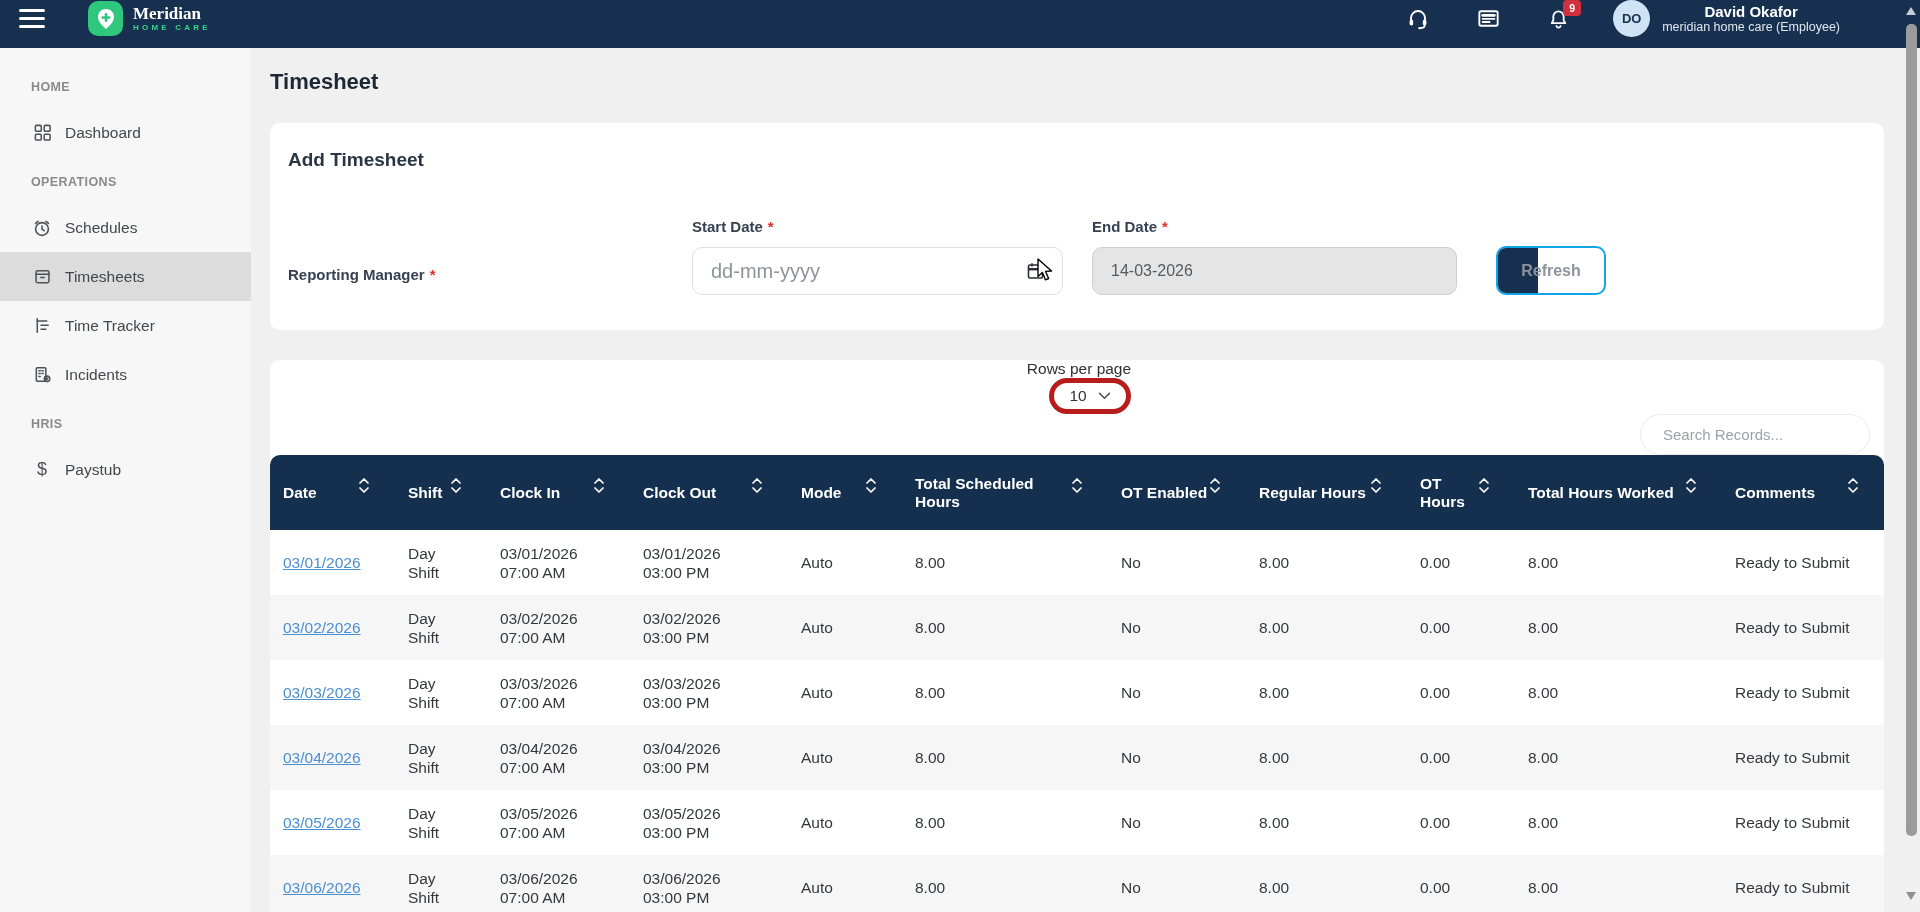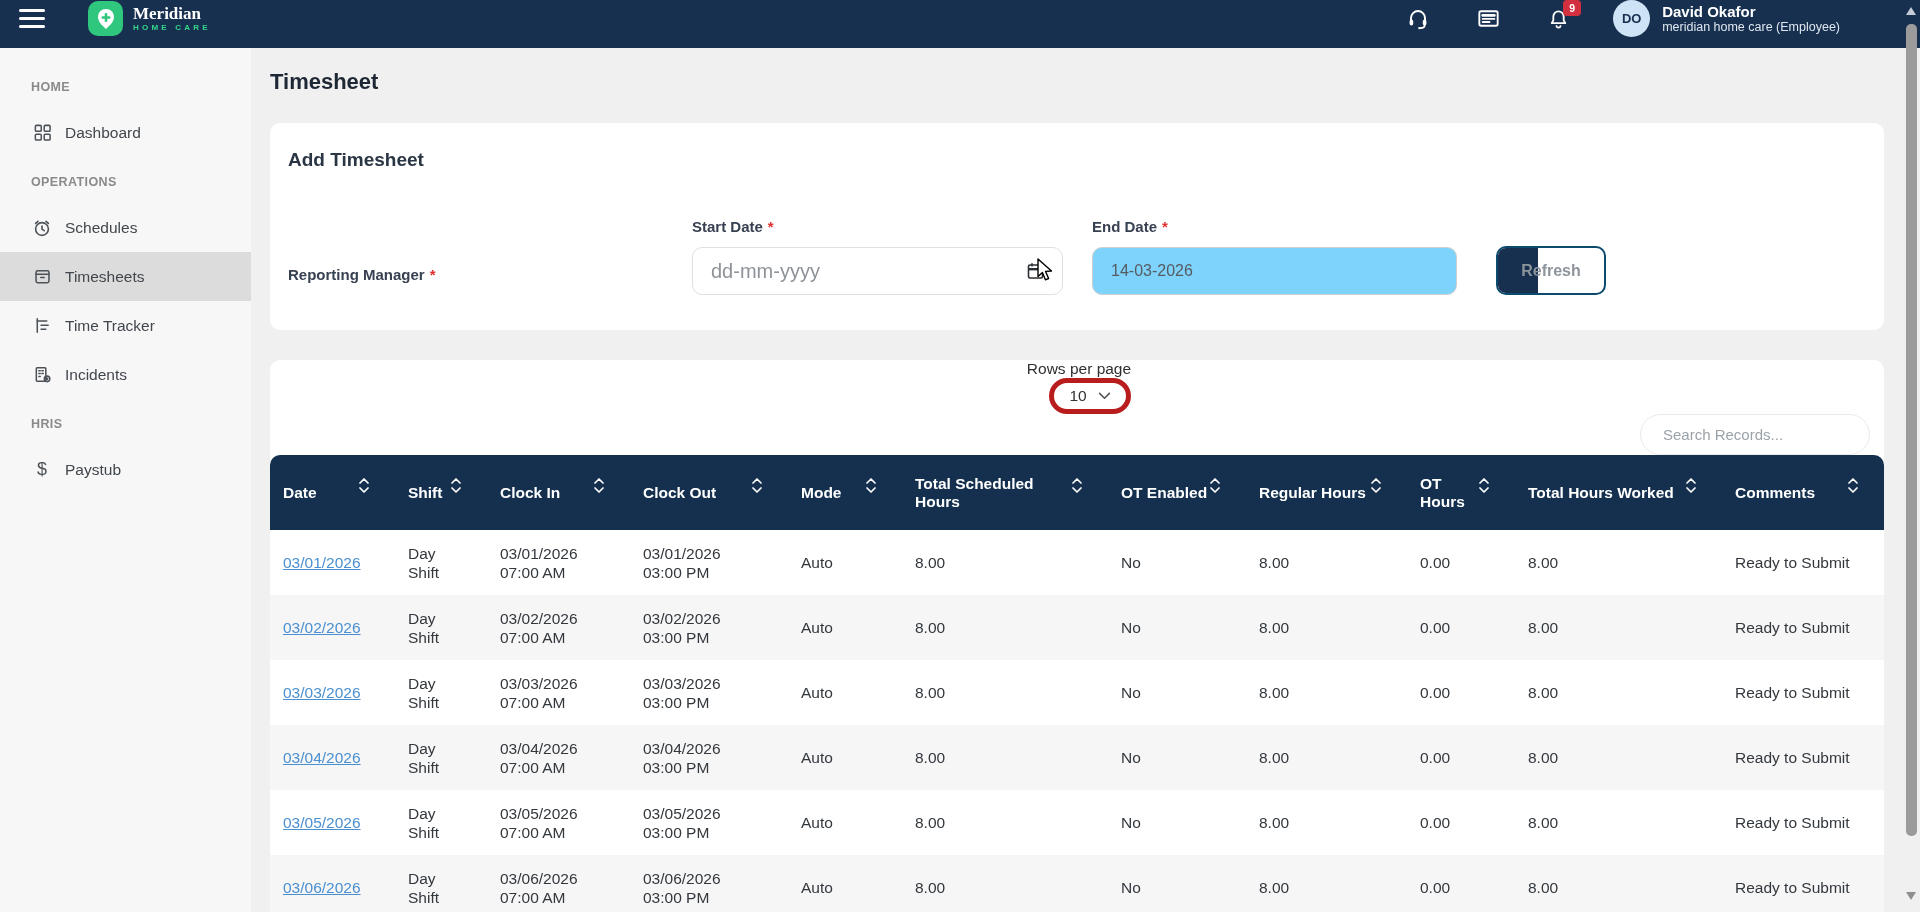--- a/index.html
+++ b/index.html
@@ -19,21 +19,21 @@
   .brand-tagline { font-size:8px; font-weight:700; letter-spacing:3.2px; color:#35d58a; line-height:10px; }
   .nav-right { margin-left:auto; display:flex; align-items:center; }
   .nav-icon-btn { background:none; border:none; cursor:pointer; position:relative;
                   width:26px; height:26px; margin-left:44px; display:flex; align-items:center; justify-content:center; }
   .badge { position:absolute; top:-6px; right:-10px; min-width:18px; height:16px; padding:0 4px;
            background:#d2303f; border-radius:4px; color:#fff; font-size:10.5px; font-weight:700;
            display:flex; align-items:center; justify-content:center; }
   .avatar { width:37px; height:37px; border-radius:50%; background:#cfe3f6; margin-left:42px;
             display:flex; align-items:center; justify-content:center;
             color:#17304f; font-size:13px; font-weight:700; cursor:pointer; }
-  .user-block { margin-left:12px; cursor:pointer; }
+  .user-block { margin-left:12px; cursor:pointer;text-align:center; }
   .user-name { color:#fff; font-size:15px; font-weight:700; line-height:17px; }
   .user-role { color:#dfe7f0; font-size:12.5px; line-height:15px; }
 
   
   .sidebar { position:absolute; top:48px; left:0; width:251px; height:864px; background:#f7f7f7; padding-top:32px; }
   .side-label { font-size:12.5px; font-weight:700; color:#8a8a8a; letter-spacing:0.4px; margin:0 0 14px 31px; }
   .side-label + .nav-group { margin-bottom:18px; }
   .nav-item { height:49px; display:flex; align-items:center; padding-left:31px;
               font-size:15.5px; color:#42474d; cursor:pointer; }
   .nav-item.active { background:#dcdcdc; }
@@ -53,22 +53,22 @@
   .req { color:#e03131; margin-left:5px; }
   .f-rm { width:380px;margin-top:12px; }
   .f-sd { width:371px; margin-left:24px; }
   .f-ed { width:365px; margin-left:29px; }
   .control { height:48px; border:1px solid #e0e0e0; border-radius:10px; background:#fff;
              display:flex; align-items:center; padding:0 18px; font-size:16px; color:#4f5a64; }
   .control.select { justify-content:space-between; cursor:pointer; }
   .control.date input { border:none; outline:none; flex:1; font-size:20px; color:#4f5a64; background:transparent;
                         font-family:"Liberation Sans",sans-serif; }
   .control.date input::placeholder { color:#8d9399; }
-  .control.disabled { background:#7dd3fc; border-color:#cfcfcf; color:#555b61; }
-  .btn-refresh { position:relative; width:110px; height:49px; margin-left:39px; border:2px solid #0c4a6e;
+  .control.disabled { background:#e5e5e5; border-color:#cfcfcf; color:#555b61; }
+  .btn-refresh { position:relative; width:110px; height:49px; margin-left:39px; border:2px solid #0ea5e9;
                  border-radius:10px; background:#fff; overflow:hidden; cursor:pointer; }
   .btn-refresh .fill { position:absolute; left:0; top:0; bottom:0; width:38%; background:#17304f; }
   .btn-refresh .lbl { position:relative; z-index:1; font-size:16px; font-weight:700; color:#8e949c;
                       width:100%; text-align:center; display:block; line-height:45px; }
 
   .card-table { margin-top:30px; height:560px; overflow:hidden; }
   .toolbar { height:95px; display:flex; align-items:center; padding:0 14px 0 18px;flex-direction:column; }
   .rpp-label { font-size:15.5px; color:#2f2f2f; }
   .rpp-pill { margin-left:22px; width:82px; height:40px; border:5px solid #b91c1c; border-radius:20px;
               display:flex; align-items:center; justify-content:center; gap:11px;

